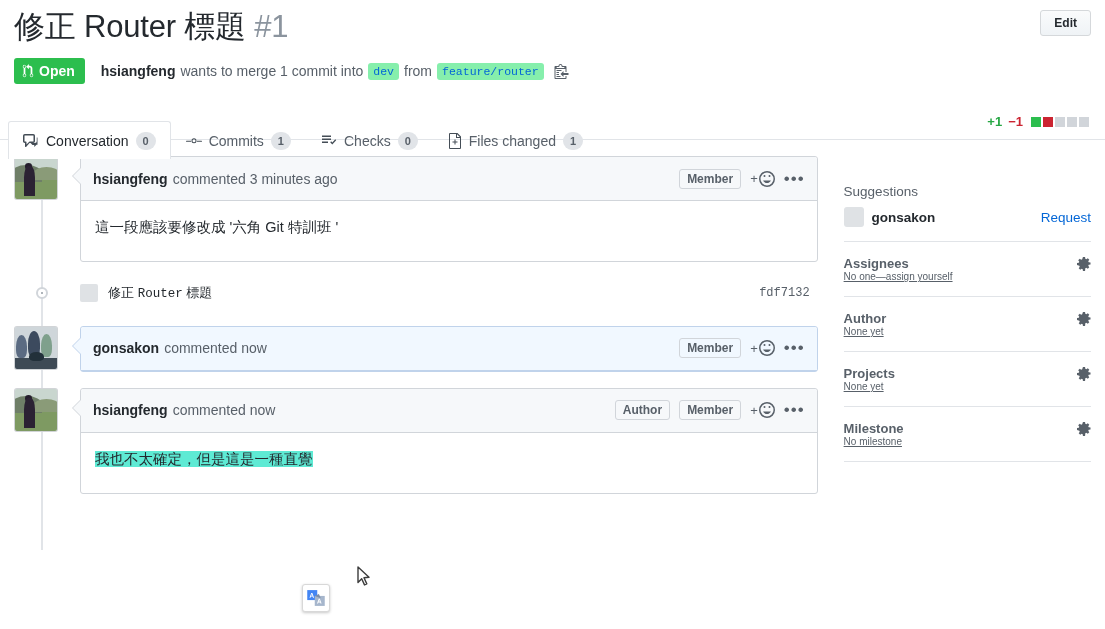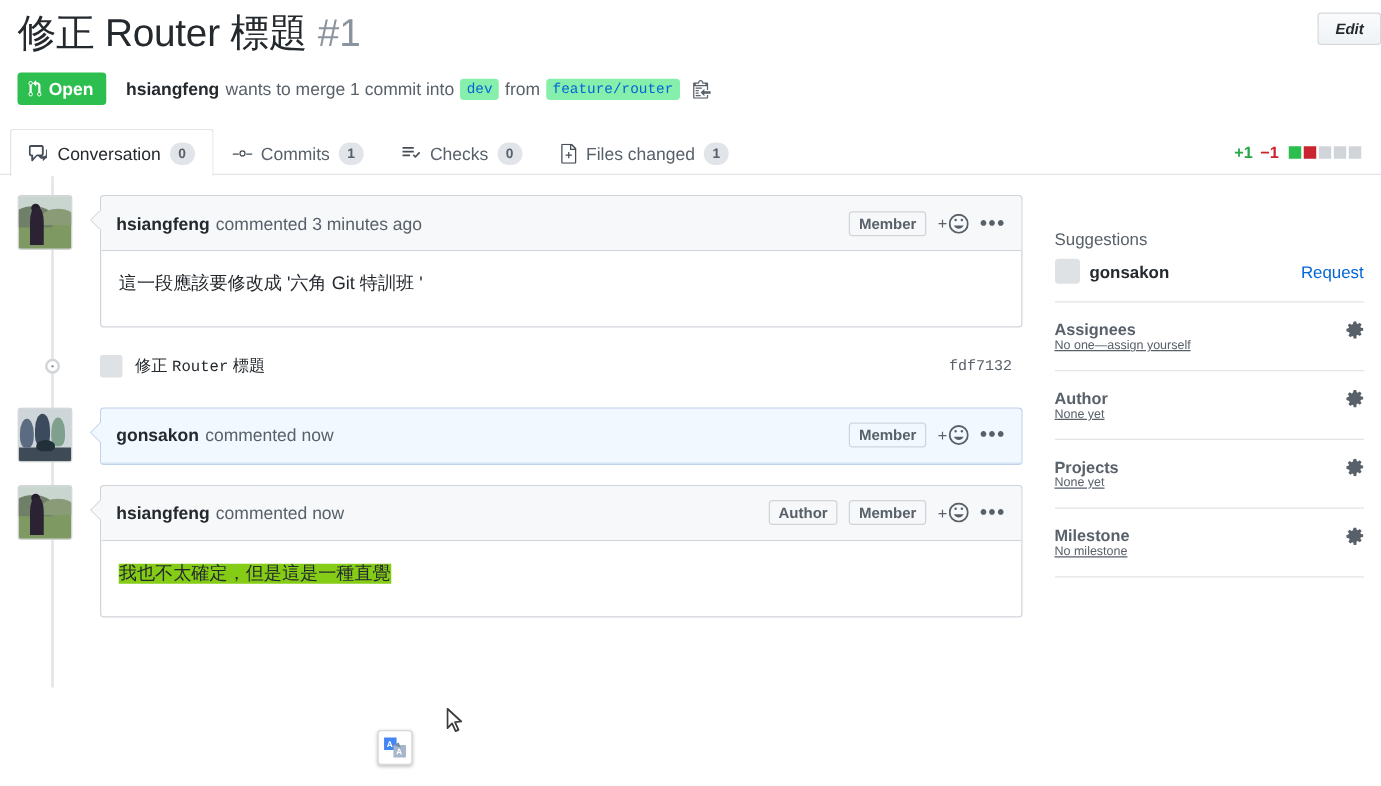--- a/index.html
+++ b/index.html
@@ -14,25 +14,25 @@
 
   
   .pr-header { padding: 8px 14px 0 14px; position: relative; }
   .title-row { display: flex; align-items: flex-start; }
   .pr-title {
     font-size: 31px; font-weight: 400; line-height: 1.2;
     color: #24292e; letter-spacing: -0.2px;
   }
   .pr-number { color: #8b949e; font-weight: 300; }
   .edit-btn {
-    position: absolute; right: 0; top: 10px;
+    position: absolute; right: 14px; top: 10px;
     background: linear-gradient(#fafbfc, #eff3f6);
     border: 1px solid #d5d8db; border-radius: 3px;
     font-size: 12px; font-weight: bold; color: #24292e;
-    padding: 5px 13px; cursor: pointer; font-style: italic;
+    padding: 5px 13px; cursor: pointer;
   }
   .meta-row { display: flex; align-items: center; margin-top: 13px; gap: 0; }
   .state-badge {
     background: #2cbe4e; color: #fff; border-radius: 3px;
     font-size: 14px; font-weight: bold; padding: 6px 10px 6px 8px;
     display: inline-flex; align-items: center; gap: 5px; line-height: 1;
   }
   .state-badge svg { display: block; }
   .meta-text {
     margin-left: 16px; font-size: 14px; color: #586069;
@@ -48,21 +48,21 @@
 
   
   .tabs-wrap { margin-top: 16px; position: relative; height: 40px; }
   .tabs-line { position: absolute; left: 0; right: 0; bottom: 0; height: 1px; background: #e1e4e8; }
   .tabs { display: flex; align-items: flex-end; padding-left: 8px; height: 40px; position: relative; z-index: 2; }
   .tab {
     display: flex; align-items: center; gap: 7px;
     font-size: 14px; color: #586069;
     padding: 10px 14px 9px 14px; cursor: pointer;
     border: 1px solid transparent; border-bottom: none;
-    border-radius: 3px 3px 0 0; position: relative; top: 1px;
+    border-radius: 3px 3px 0 0; position: relative; top: 19px;
   }
   .tab.active {
     background: #fff; border-color: #e1e4e8; color: #24292e;
     font-weight: normal;
   }
   .tab-icon { color: #444d56; display: inline-flex; align-items: center; }
   .counter {
     background: #e1e4e8; color: #586069; border-radius: 20px;
     font-size: 11px; font-weight: 600; padding: 1px 7px; line-height: 16px;
   }
@@ -121,21 +121,21 @@
   .c-author { font-size: 14px; font-weight: bold; color: #24292e; }
   .c-when { font-size: 14px; color: #586069; margin-left: 5px; }
   .c-actions { margin-left: auto; display: flex; align-items: center; gap: 9px; }
   .role-badge {
     border: 1px solid #d1d5da; border-radius: 3px; background: transparent;
     font-size: 12px; font-weight: 600; color: #586069; padding: 3px 7px; line-height: 1;
   }
   .react-btn { display: flex; align-items: center; color: #586069; font-size: 13px; gap: 1px; cursor: pointer; }
   .kebab { color: #586069; font-size: 17px; letter-spacing: 1px; line-height: 8px; cursor: pointer; }
   .c-body { padding: 16px 14px 22px 14px; font-size: 14.5px; line-height: 1.5; color: #24292e; }
-  .selected-text { background: #84cc16; }
+  .selected-text { background: #5eead4; }
 
   
   .commit-row { position: relative; display: flex; align-items: center; margin: 2px 0 18px 0; height: 30px; }
   .commit-dot {
     position: absolute; left: 22px; width: 12px; height: 12px; border-radius: 50%;
     background: #fff; border: 2px solid #d1d5da; z-index: 2;
   }
   .commit-dot::after {
     content: ""; position: absolute; left: 3px; top: 3px;
     width: 2px; height: 2px; background: #959da5; border-radius: 50%;

